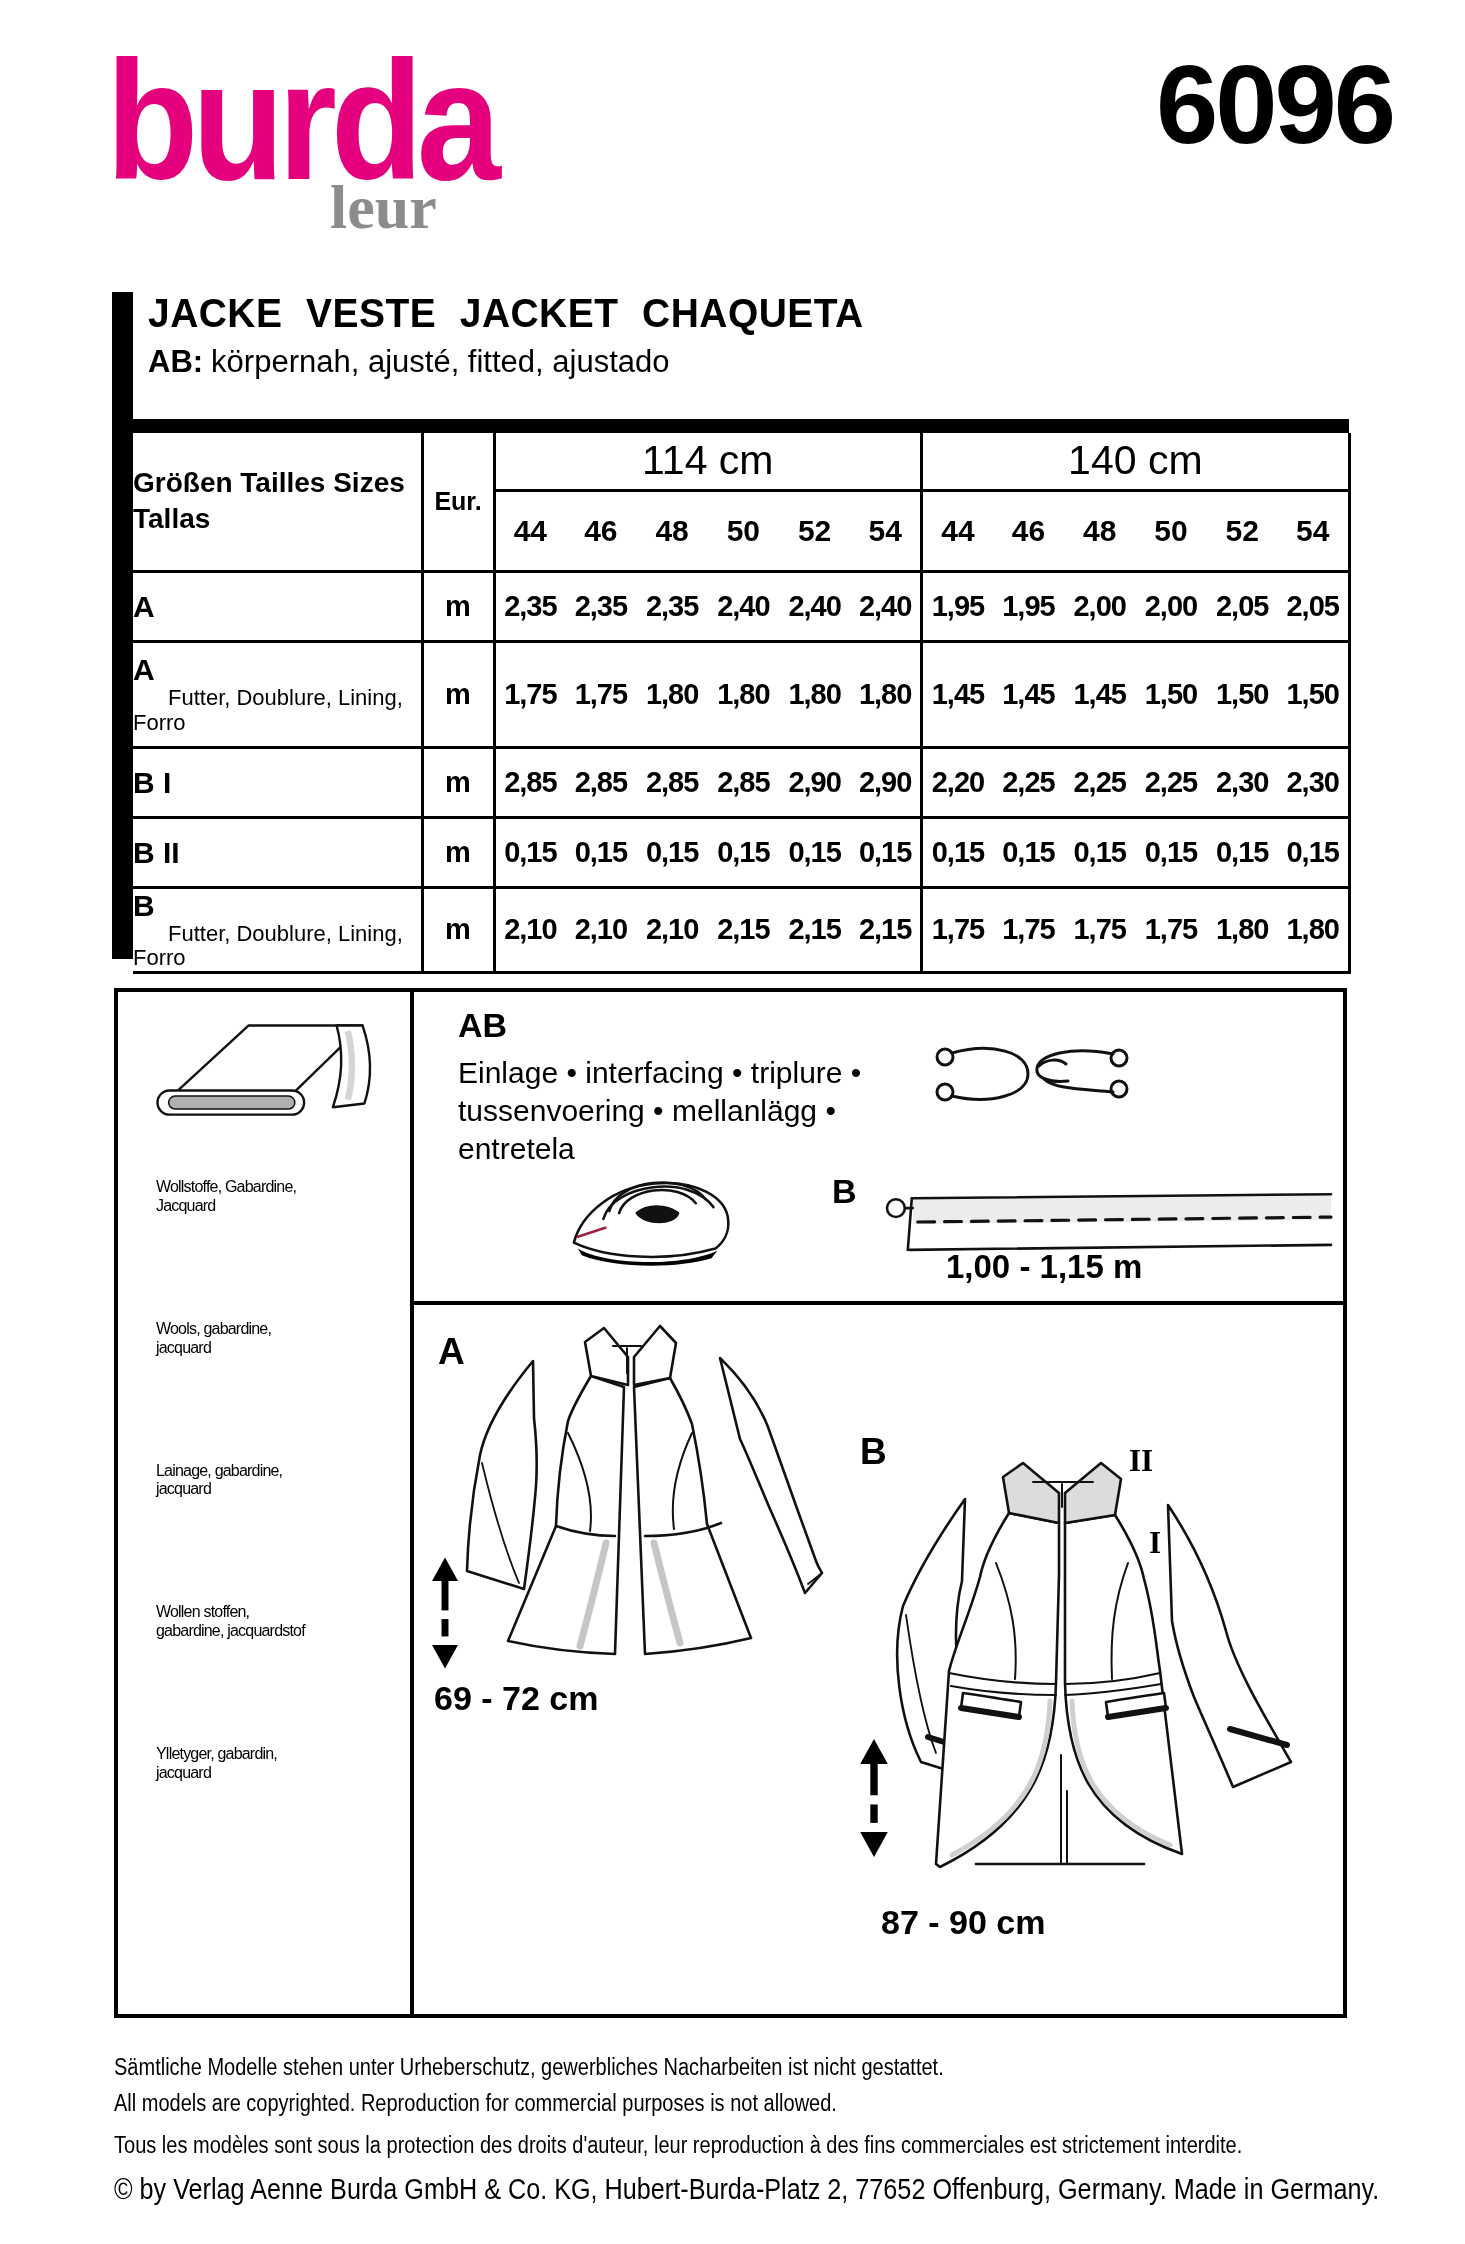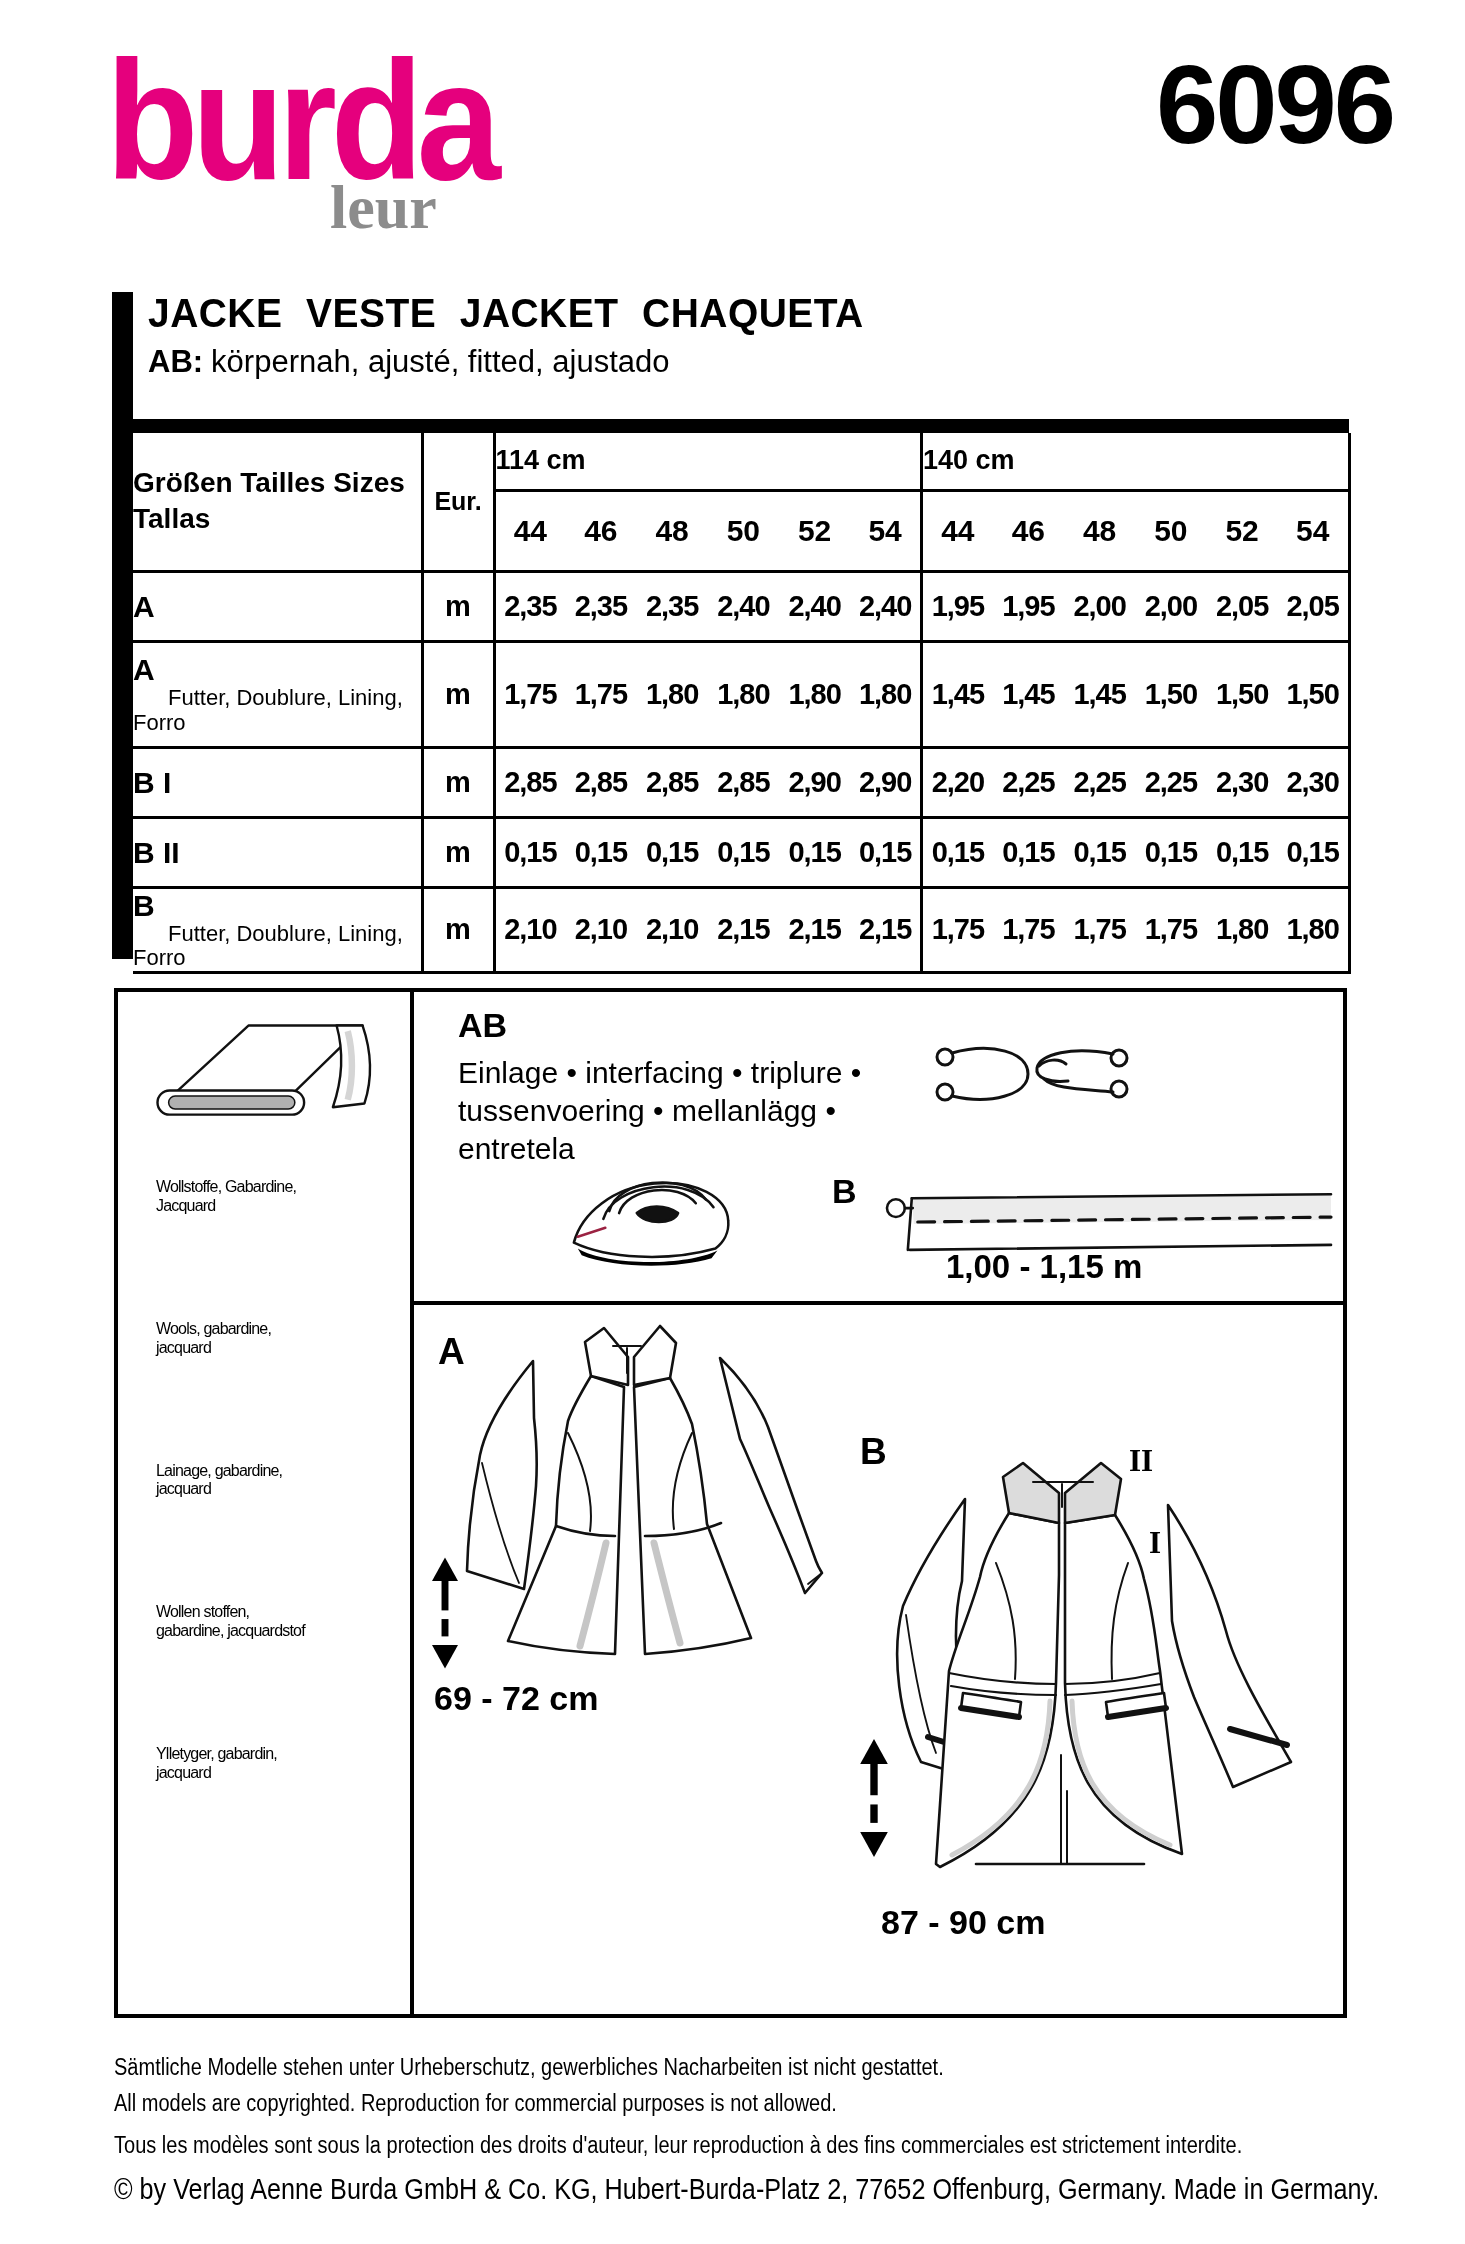--- a/index.html
+++ b/index.html
@@ -22,21 +22,21 @@
 
   
   .tbl-topbar{position:absolute;left:112px;top:419px;width:1237px;height:14px;background:#000;}
   table.meas{position:absolute;left:133px;top:433px;width:1216px;border-collapse:collapse;table-layout:fixed;}
   table.meas td{padding:0;vertical-align:middle;}
   .bb{border-bottom:3.5px solid #000;}
   .br{border-right:3.5px solid #000;}
   td.hdr{vertical-align:bottom;text-align:left;padding-left:10px;padding-bottom:6px;
          font-size:28px;font-weight:bold;line-height:1.3;}
   td.eur{vertical-align:bottom;text-align:center;padding-bottom:14px;font-size:25px;font-weight:bold;}
-  td.cm{font-size:27px;font-weight:bold;}
+  td.cm{text-align:center;font-size:41px;font-weight:normal;}
   td.sz{text-align:center;font-size:30px;font-weight:bold;}
   td.m{text-align:center;font-size:29px;font-weight:bold;}
   td.v{text-align:center;font-size:29px;font-weight:bold;letter-spacing:-1px;}
   td.lbl{text-align:left;padding-left:10px;vertical-align:middle;}
   td.lbl .rl{font-size:30px;font-weight:bold;display:block;line-height:1.1;}
   td.lbl .rs{font-size:22px;line-height:1.12;white-space:pre-line;padding-left:35px;}
 
   
   .lower{position:absolute;left:114px;top:988px;width:1233px;height:1030px;border:4px solid #000;
          box-sizing:border-box;display:grid;grid-template-columns:296px 1fr;grid-template-rows:313px 1fr;}

